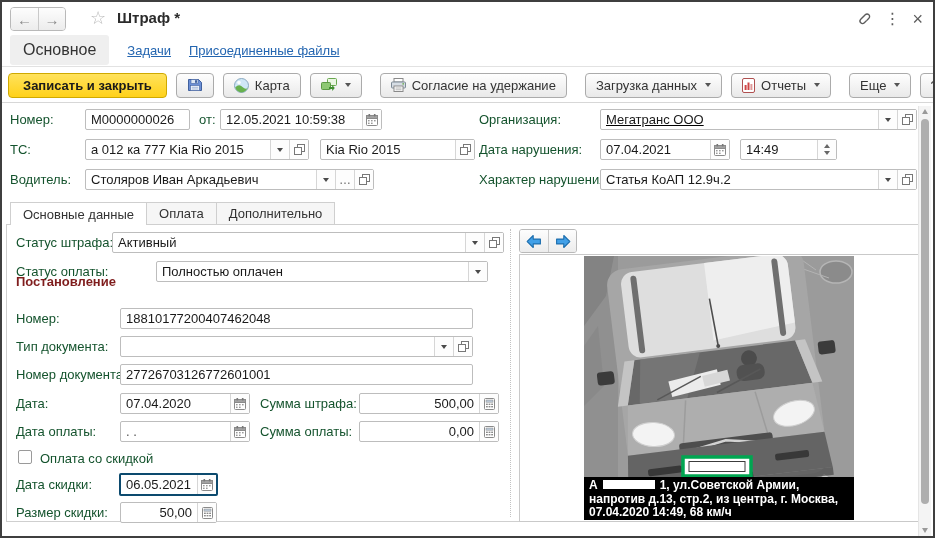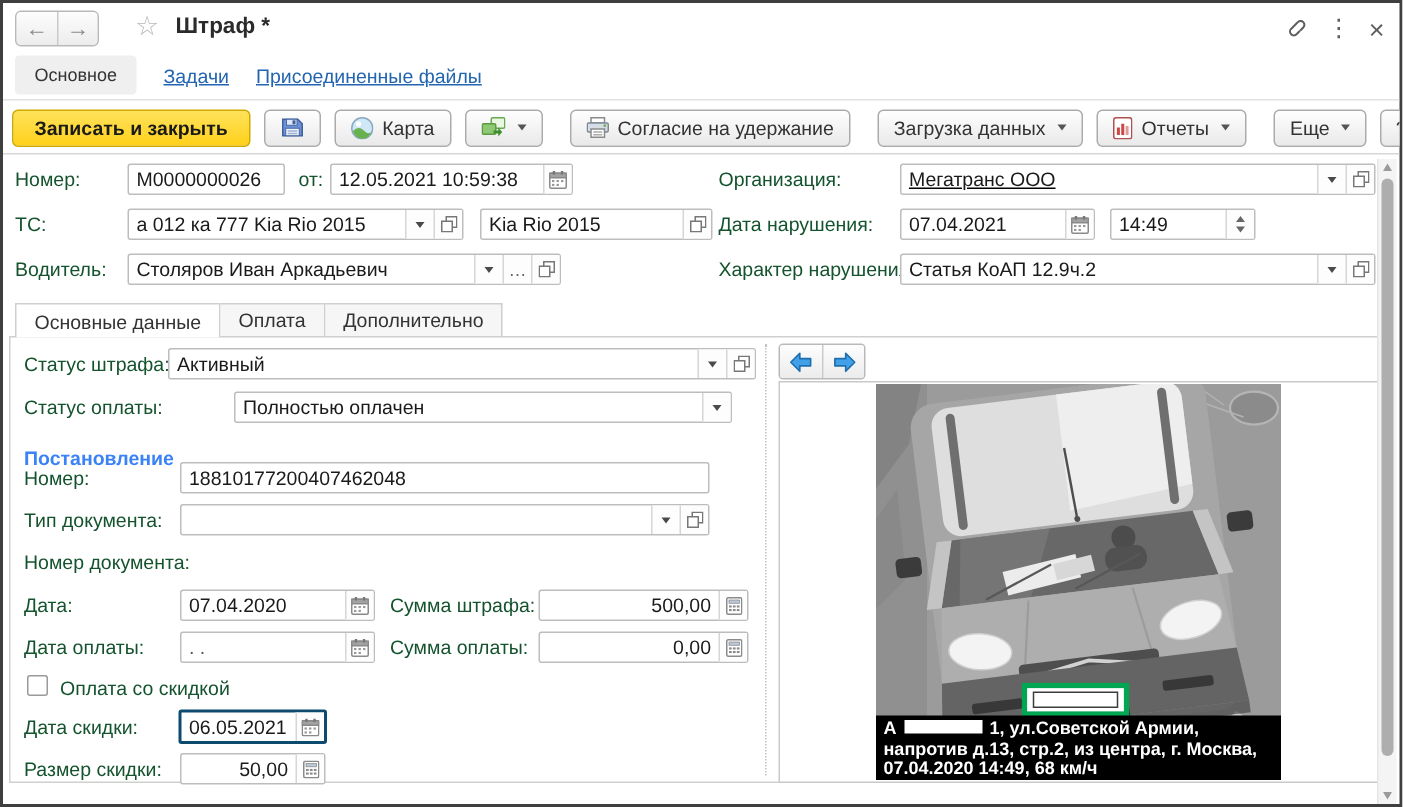--- a/index.html
+++ b/index.html
@@ -15,21 +15,21 @@
              color:#8a8a8a; font-size:15px; background:linear-gradient(#fdfdfd,#ececec); cursor:pointer; }
   .histbtn + .histbtn { border-left:1px solid #c9c9c9; }
   .star { position:absolute; left:88px; top:5px; font-size:18px; color:#b9b9b9; }
   .wintitle { position:absolute; left:115px; top:7px; font-size:15px; font-weight:700; color:#2b2b2b; }
   .winicons { position:absolute; right:10px; top:6px; display:flex; gap:12px; align-items:center; }
   .winicon { color:#5d5d5d; font-size:16px; line-height:18px; cursor:pointer; }
 
   
   .navtabs { position:absolute; left:0; top:32px; width:100%; height:33px; display:flex; align-items:center;
              padding-left:8px; gap:18px; border-bottom:1px solid #e2e2e2; }
-  .navtab-active { background:#efefef; border-radius:3px; padding:6px 13px; font-size:12px; color:#333; }
+  .navtab-active { background:#efefef; border-radius:3px; padding:6px 13px; font-size:16px; color:#333; }
   .navlink { color:#2365b0; text-decoration:underline; font-size:13px; cursor:pointer; }
 
   
   .toolbar { position:absolute; left:0; top:66px; width:100%; height:35px; display:flex; align-items:center;
              padding:0 8px 0 6px; gap:9px; border-bottom:1px solid #d7d7d7; }
   .tbtn { height:25px; border:1px solid #ababab; border-radius:4px; background:linear-gradient(#fefefe,#e9e9e9);
           font-size:13px; color:#333; display:flex; align-items:center; gap:6px; padding:0 10px; cursor:pointer; white-space:nowrap; }
   .tbtn.primary { background:linear-gradient(#ffe25c,#ffd11a); border-color:#cfa900; font-weight:700; color:#1a1a1a; padding:0 14px; }
   .tbtn .dcaret { width:0; height:0; border-left:3.5px solid transparent; border-right:3.5px solid transparent; border-top:4.5px solid #555; margin-left:2px; }
   .tb-spacer { flex:1; }
@@ -316,21 +316,21 @@
     </div>
   </div>
   <div class="lbl" style="left:14px; top:262px;">Статус оплаты:</div>
   <div class="fld" style="left:110px; top:259px; width:332px;margin-left:44px;">
     <div class="txt">Полностью оплачен</div>
     <div class="fbtn">
         <span class="caret-i"></span>
       </div>
   </div>
 
-  <div class="sechead" style="left:14px; top:296px; position:absolute; color:#3b82f6;text-align:right;">Постановление</div>
+  <div class="sechead" style="left:14px; top:272px; position:absolute; color:#7f1d1d;text-align:right;">Постановление</div>
 
   <div class="lbl" style="left:14px; top:309px;">Номер:</div>
   <div class="fld" style="left:118px; top:306px; width:353px;">
     <div class="txt">18810177200407462048</div>
   </div>
 
   <div class="lbl" style="left:14px; top:337px;">Тип документа:</div>
   <div class="fld" style="left:118px; top:334px; width:353px;">
     <div class="txt"></div>
     <div class="fbtn">
@@ -338,20 +338,23 @@
       </div>
     <div class="fbtn">
       <svg width="11" height="11" viewBox="0 0 11 11">
           <rect x="3.5" y="0.5" width="7" height="7" fill="#fff" stroke="#777"></rect>
           <rect x="0.5" y="3.5" width="7" height="7" fill="#fff" stroke="#777"></rect>
         </svg>
     </div>
   </div>
 
   <div class="lbl" style="left:14px; top:365px;">Номер документа:</div>
+  <div class="fld" style="left:118px; top:362px; width:353px;">
+    <div class="txt">27726703126772601001</div>
+  </div>
 
   <div class="lbl" style="left:14px; top:394px;">Дата:</div>
   <div class="fld" style="left:118px; top:391px; width:130px;">
     <div class="txt">07.04.2020</div>
     <div class="fbtn">
       <svg width="12" height="12" viewBox="0 0 12 12">
           <rect x="0.5" y="1.5" width="11" height="10" rx="1" fill="#fff" stroke="#8a8a8a"></rect>
           <rect x="0.5" y="1.5" width="11" height="3" fill="#a2a2a2" stroke="#8a8a8a"></rect>
           <rect x="2.5" y="0" width="1.6" height="2.4" fill="#777"></rect>
           <rect x="7.9" y="0" width="1.6" height="2.4" fill="#777"></rect>

